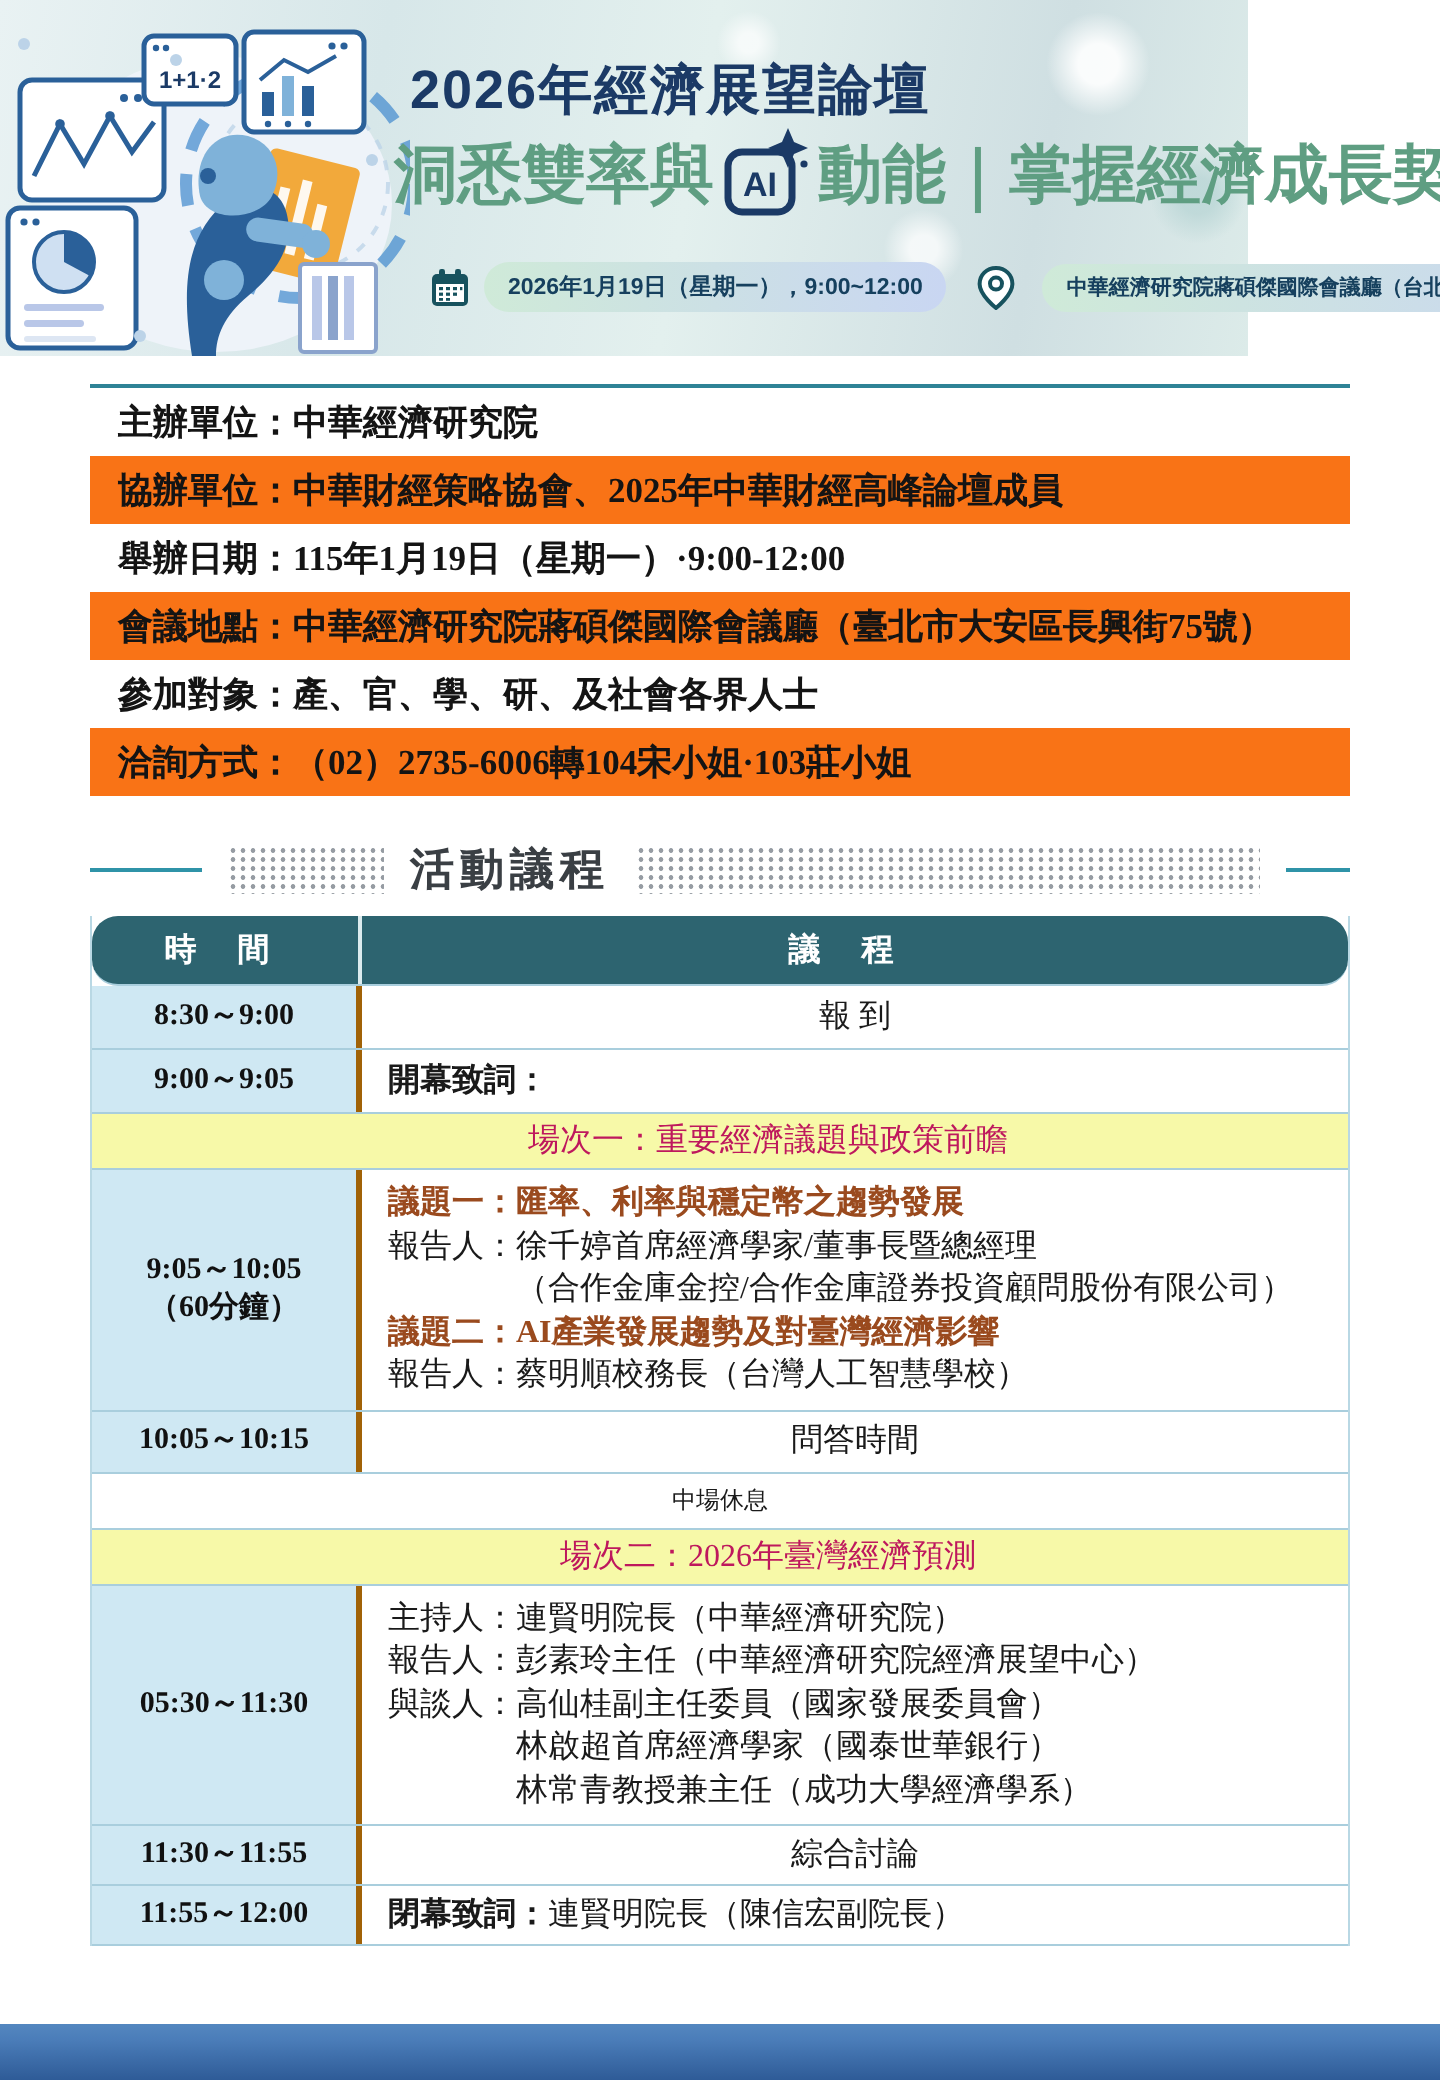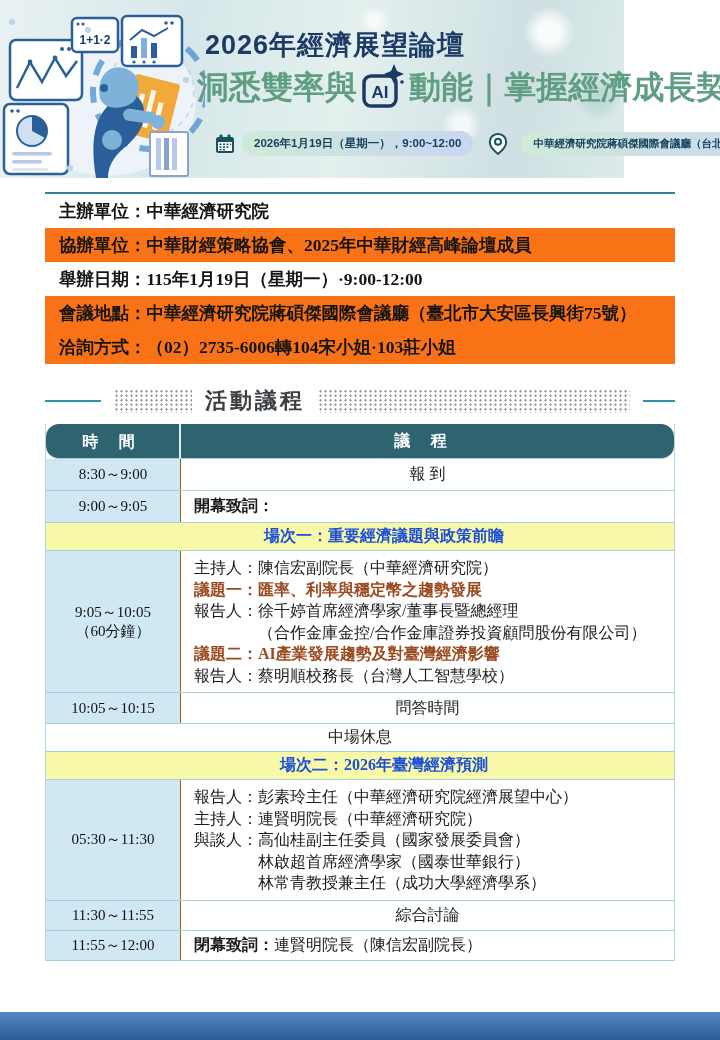--- a/index.html
+++ b/index.html
@@ -67,40 +67,40 @@
   .st-text {
     font-family:"Liberation Sans","DejaVu Sans",sans-serif;
     font-size:22px; font-weight:800; color:#3a3f44; letter-spacing:3px; white-space:nowrap;
   }
 
   
   .agenda { margin:8px 45px 0; border-left:1px solid #b9d8e4; border-right:1px solid #b9d8e4; }
   .a-row { display:flex; border-bottom:1px solid #a9cedd; background:#fff; }
   .a-time {
     flex:0 0 135px; display:flex; flex-direction:column; justify-content:center; align-items:center;
-    background:#cfe8f3; border-right:1px solid #a16207;
-    font-weight:normal; font-size:15px; color:#111; text-align:center; line-height:19px;
+    background:#cfe8f3; border-right:3px solid #a16207;
+    font-weight:bold; font-size:15px; color:#111; text-align:center; line-height:19px;
   }
   .a-prog { flex:1 1 auto; display:flex; align-items:center; padding:0 10px 0 13px; font-size:16px; }
   .a-prog.center { justify-content:center; padding-left:10px; }
   .a-head { height:35px; background:#2d6470;border-radius:13px; }
   .a-head .a-time { background:transparent; border-right:2px solid #dcebee; }
   .a-head .a-time, .a-head .a-prog {
     color:#fff; font-family:"Liberation Sans","DejaVu Sans",sans-serif;
     font-size:16px; font-weight:700; letter-spacing:8px;
   }
   .a-head .a-prog { justify-content:center; padding-left:4px; }
   .h32 { height:32px; } .h31 { height:31px; } .h30 { height:30px; }
   .session { height:28px; background:#f7f9a8; }
   .session .a-full {
     flex:1; display:flex; align-items:center; justify-content:center;
-    color:#1d4ed8; font-weight:bold; font-size:16px;padding-left:48px;
+    color:#be185d; font-weight:normal; font-size:16px;padding-left:48px;
   }
   .break-row { height:28px; }
-  .break-row .a-full { flex:1; display:flex; align-items:center; justify-content:center; font-size:16px; }
+  .break-row .a-full { flex:1; display:flex; align-items:center; justify-content:center; font-size:12px; }
   .block .a-prog { display:block; padding:6px 10px 6px 13px; }
   .pline { line-height:21.5px; font-size:16px; }
   .pline.topic { color:#9a4a1e; font-weight:bold; }
   .pline.indent { padding-left:64px; }
   .lbl { font-weight:bold; }
 
   
   .footer-bar {
     position:absolute; left:0; bottom:0; width:720px; height:28px;
     background:linear-gradient(#5487c0,#4a7cb8 30%,#2e5b97);
@@ -220,20 +220,21 @@
       </svg>
       <span class="pill loc">中華經濟研究院蔣碩傑國際會議廳（台北市長興街75號）</span>
     </div>
   </header>
 
   <section class="info">
     <div class="info-row">主辦單位：中華經濟研究院</div>
     <div class="info-row alt">協辦單位：中華財經策略協會、2025年中華財經高峰論壇成員</div>
     <div class="info-row">舉辦日期：115年1月19日（星期一）·9:00-12:00</div>
     <div class="info-row alt">會議地點：中華經濟研究院蔣碩傑國際會議廳（臺北市大安區長興街75號）</div>
+    <div class="info-row">參加對象：產、官、學、研、及社會各界人士</div>
     <div class="info-row alt">洽詢方式：（02）2735-6006轉104宋小姐·103莊小姐</div>
   </section>
 
   <div class="section-title">
     <span class="st-line l"></span>
     <span class="st-dots sm"></span>
     <span class="st-text">活動議程</span>
     <span class="st-dots lg"></span>
     <span class="st-line r"></span>
   </div>
@@ -260,21 +261,20 @@
     <div class="a-row session">
       <div class="a-full">場次一：重要經濟議題與政策前瞻</div>
     </div>
 
     <div class="a-row block">
       <div class="a-time">
         <div>9:05～10:05</div>
         <div>（60分鐘）</div>
       </div>
       <div class="a-prog">
-        <div class="pline">主持人：陳信宏副院長（中華經濟研究院）</div>
         <div class="pline topic">議題一：匯率、利率與穩定幣之趨勢發展</div>
         <div class="pline">報告人：徐千婷首席經濟學家/董事長暨總經理</div>
         <div class="pline indent">（合作金庫金控/合作金庫證券投資顧問股份有限公司）</div>
         <div class="pline topic">議題二：AI產業發展趨勢及對臺灣經濟影響</div>
         <div class="pline">報告人：蔡明順校務長（台灣人工智慧學校）</div>
       </div>
     </div>
 
     <div class="a-row h31">
       <div class="a-time">10:05～10:15</div>
@@ -287,22 +287,22 @@
 
     <div class="a-row session">
       <div class="a-full">場次二：2026年臺灣經濟預測</div>
     </div>
 
     <div class="a-row block">
       <div class="a-time">
         <div>05:30～11:30</div>
       </div>
       <div class="a-prog">
+        <div class="pline">主持人：連賢明院長（中華經濟研究院）</div>
         <div class="pline">報告人：彭素玲主任（中華經濟研究院經濟展望中心）</div>
-        <div class="pline">主持人：連賢明院長（中華經濟研究院）</div>
         <div class="pline">與談人：高仙桂副主任委員（國家發展委員會）</div>
         <div class="pline indent">林啟超首席經濟學家（國泰世華銀行）</div>
         <div class="pline indent">林常青教授兼主任（成功大學經濟學系）</div>
       </div>
     </div>
 
     <div class="a-row h30">
       <div class="a-time">11:30～11:55</div>
       <div class="a-prog center">綜合討論</div>
     </div>

